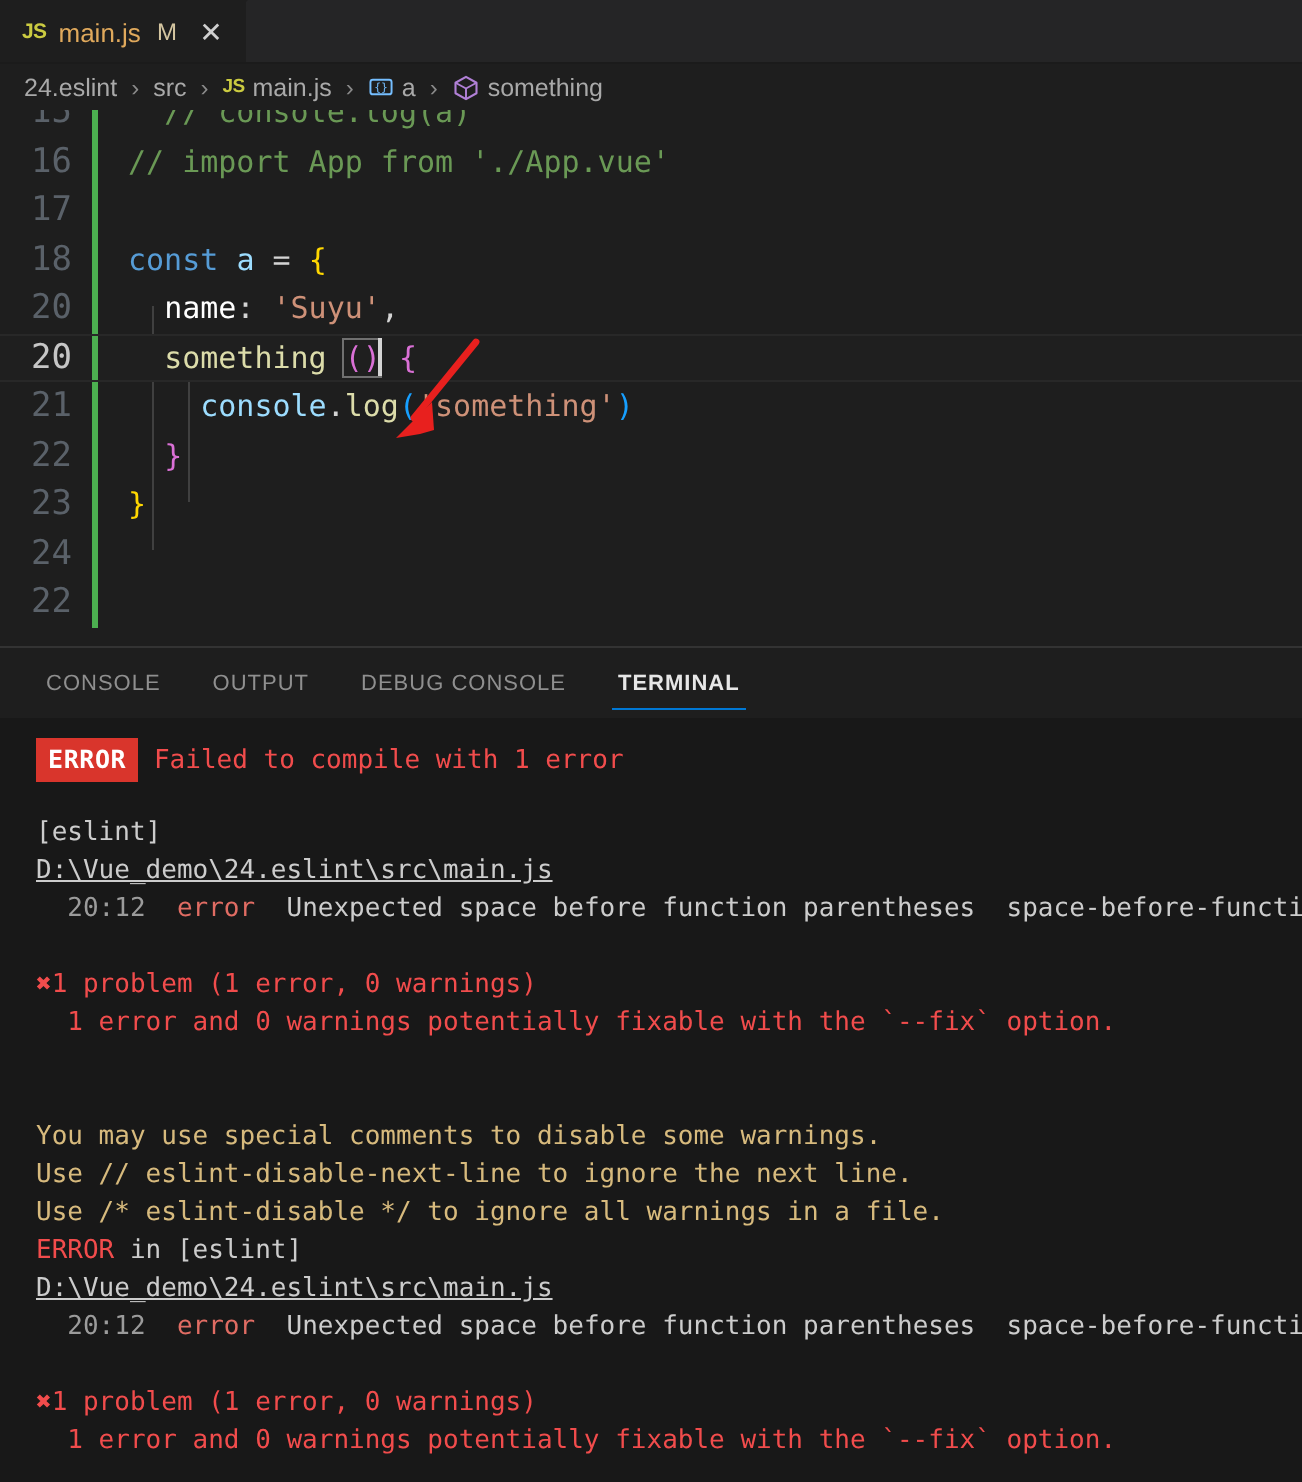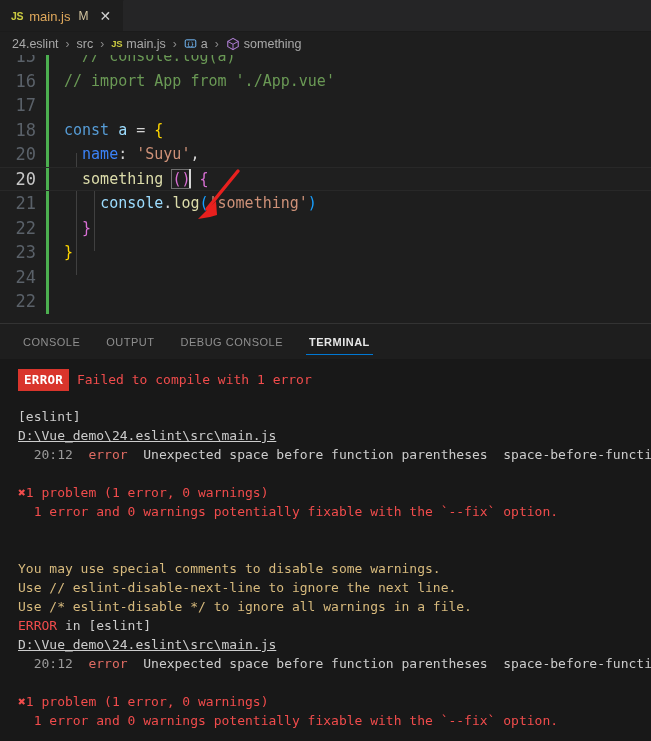--- a/index.html
+++ b/index.html
@@ -91,21 +91,21 @@
 
   .t-com  { color: #6a9955; }
   .t-kw   { color: #569cd6; }
   .t-var  { color: #9cdcfe; }
   .t-fn   { color: #dcdcaa; }
   .t-str  { color: #ce9178; }
   .t-op   { color: #d4d4d4; }
   .t-b1   { color: #ffd700; }
   .t-b2   { color: #da70d6; }
   .t-b3   { color: #179fff; }
-  .t-prop { color: #3b82f6; }
+  .t-prop { color: #ffffff; }
 
   .indent-guide {
     position: absolute; top: 0; bottom: 0; width: 1px;
     background: #404040;
   }
   .paren-box {
     display: inline-block;
     border: 1px solid #707070;
     margin: -1px -1px;
     padding: 0;

